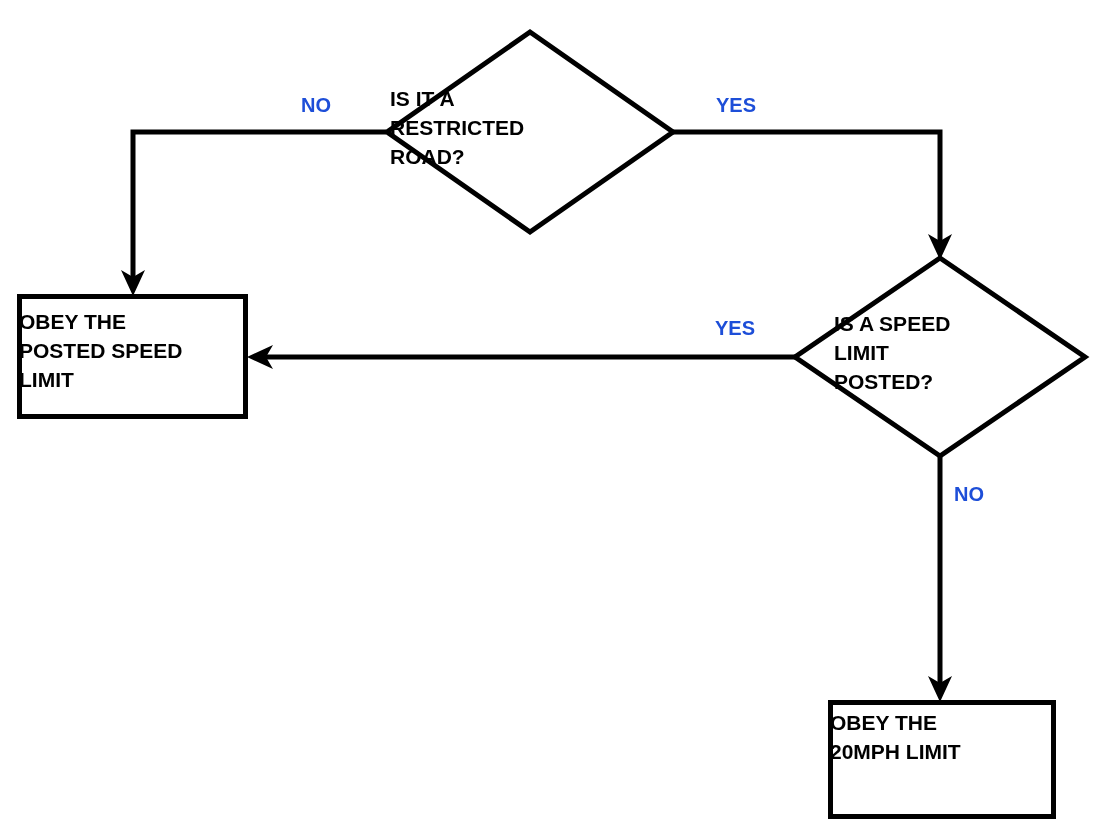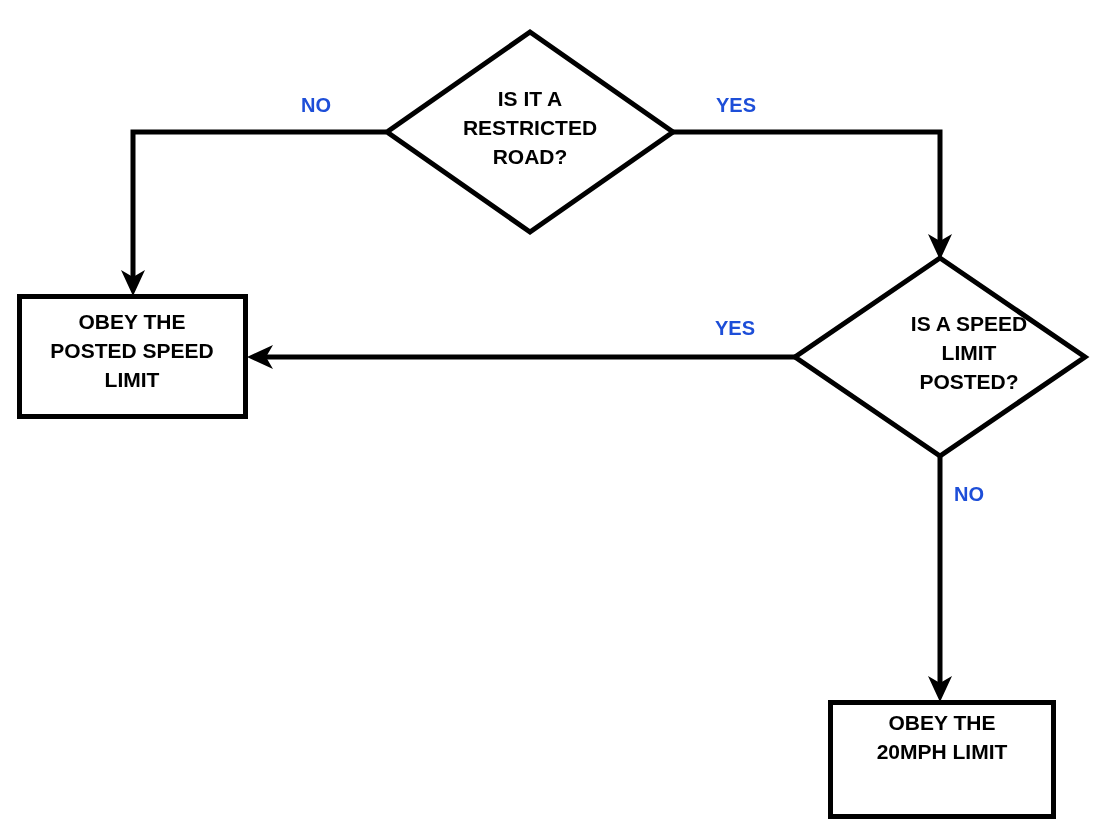--- a/index.html
+++ b/index.html
@@ -38,21 +38,21 @@
     fill: none;
     stroke-linecap: butt;
     stroke-linejoin: miter;
   }
   .arrow-head {
     fill: #000000;
     stroke: none;
   }
   .node-text {
     position: absolute;
-    text-align: center;
+    text-align: left;
     font-family: "Liberation Sans", sans-serif;
     font-weight: bold;
     font-size: 21px;
     line-height: 29px;
     color: #000000;
     letter-spacing: 0px;
     white-space: pre-line;
     user-select: none;
   }
   .edge-label {

